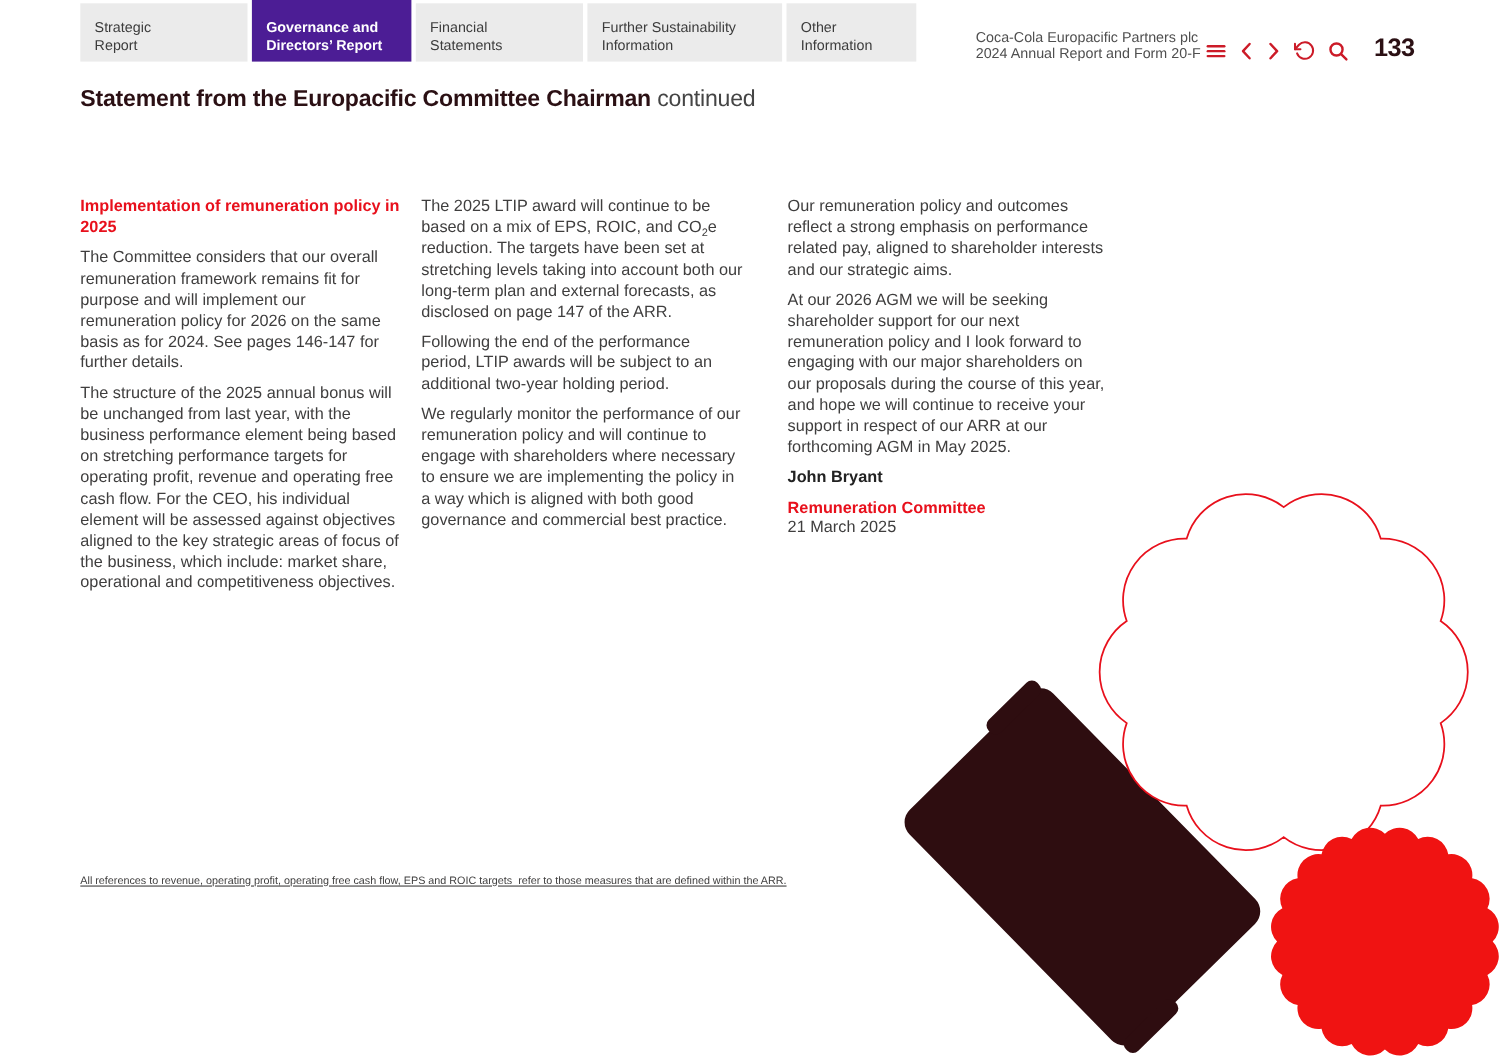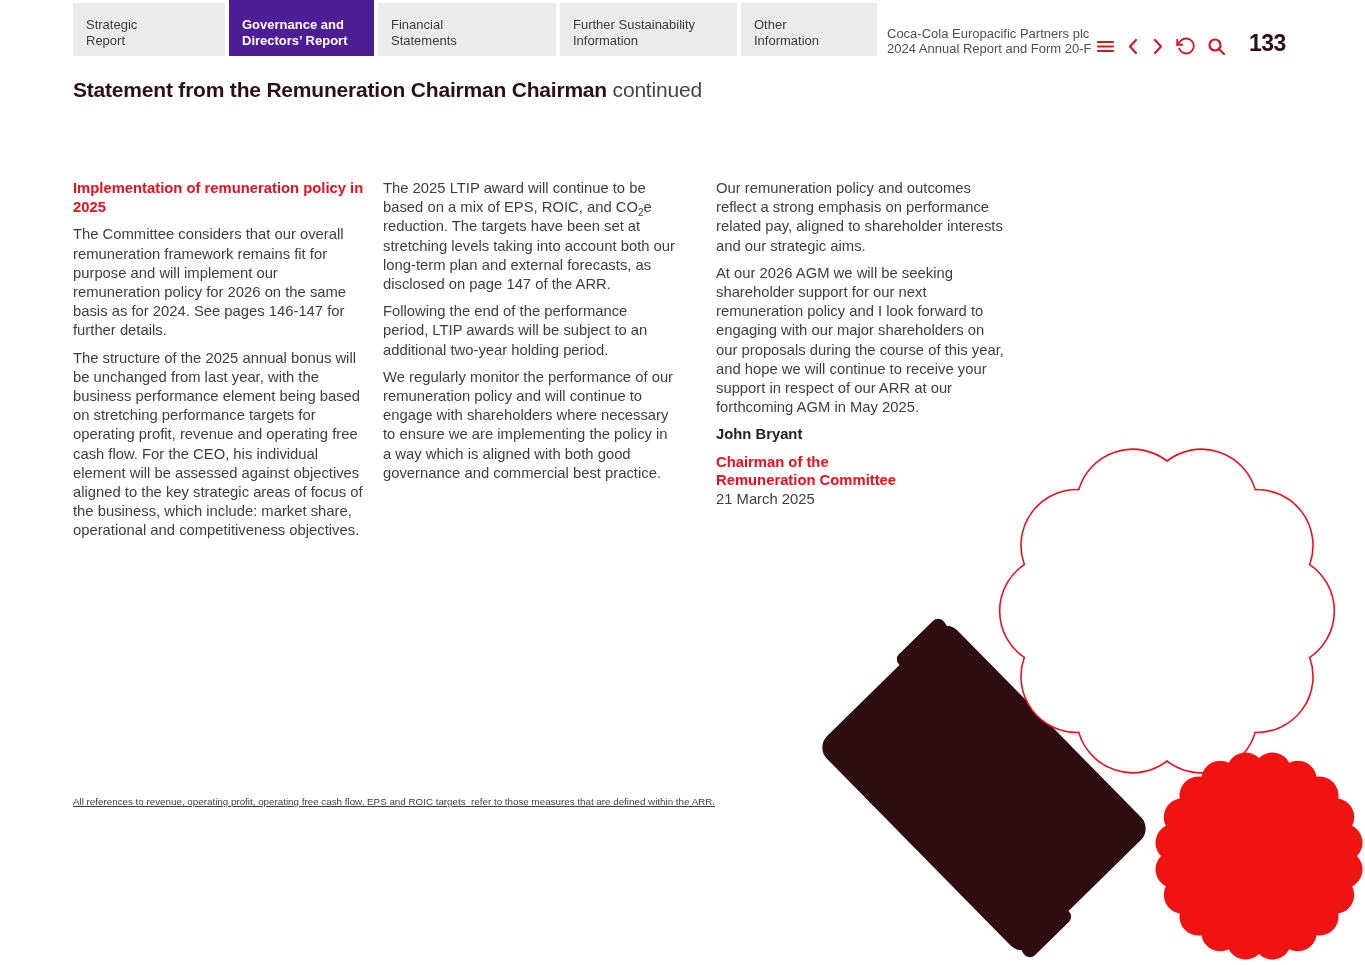--- a/index.html
+++ b/index.html
@@ -10,23 +10,23 @@
   }
   
   .tabs{position:absolute;left:73px;top:0;display:flex;align-items:center;}
   .tab{
     box-sizing:border-box;background:#ebebeb;height:53px;margin-top:3px;margin-right:4px;
     padding:0 8px 7px 13px;display:flex;flex-direction:column;justify-content:flex-end;
     font-size:13px;line-height:16px;color:#3c3c3c;cursor:pointer;
   }
   .tab:nth-child(1){width:152px;}
   .tab:nth-child(2){width:145px;}
-  .tab:nth-child(3){width:178px;}
+  .tab:nth-child(3){width:152px;}
   .tab:nth-child(4){width:177px;}
-  .tab:nth-child(5){width:136px;}
+  .tab:nth-child(5){width:118px;}
   .tab.active{background:#4c1d95;color:#ffffff;font-weight:bold;height:56px;margin-top:0;}
   
   .brand{position:absolute;left:887px;top:27px;font-size:13px;line-height:14.5px;color:#4f4f4f;}
   .toolbar{position:absolute;left:1096px;top:36px;display:flex;gap:11px;align-items:center;}
   .toolbar .icon{cursor:pointer;display:block;}
   .toolbar svg{display:block;stroke:#cc1b28;fill:none;stroke-width:2.2;stroke-linecap:round;stroke-linejoin:round;}
   .pagenum{position:absolute;left:1249px;top:30px;font-size:23px;font-weight:800;color:#2b1014;letter-spacing:-0.5px;}
   
   .page-heading{position:absolute;left:73px;top:64px;font-size:21px;font-weight:bold;color:#2b1014;letter-spacing:-0.2px;white-space:nowrap;}
   .page-heading .suffix{font-weight:normal;color:#454545;}
@@ -105,39 +105,38 @@
   <span class="icon">
     <svg width="19" height="19" viewBox="0 0 19 19">
         <circle cx="8" cy="8" r="5.5"></circle>
         <line x1="12.2" y1="12.2" x2="17" y2="17"></line>
       </svg>
   </span>
 </div>
 
 <div class="pagenum">133</div>
 
-<h1 class="page-heading"><span>Statement from the Remuneration Chairman Chairman</span> <span class="suffix">continued</span></h1>
+<h1 class="page-heading"><span>Statement from the Europacific Committee Chairman</span> <span class="suffix">continued</span></h1>
 
 <div class="col col1">
   <p class="red-heading">Implementation of remuneration policy in 2025</p>
   <p>The Committee considers that our overall remuneration framework remains fit for purpose and will implement our remuneration policy for 2026 on the same basis as for 2024. See pages 146-147 for further details.</p>
   <p>The structure of the 2025 annual bonus will be unchanged from last year, with the business performance element being based on stretching performance targets for operating profit, revenue and operating free cash flow. For the CEO, his individual element will be assessed against objectives aligned to the key strategic areas of focus of the business, which include: market share, operational and competitiveness objectives.</p>
 </div>
 
 <div class="col col2">
   <p><span>The 2025 LTIP award will continue to be based on a mix of EPS, ROIC, and CO</span><sub>2</sub><span>e reduction. The targets have been set at stretching levels taking into account both our long-term plan and external forecasts, as disclosed on page 147 of the ARR.</span></p>
   <p>Following the end of the performance period, LTIP awards will be subject to an additional two-year holding period.</p>
   <p>We regularly monitor the performance of our remuneration policy and will continue to engage with shareholders where necessary to ensure we are implementing the policy in a way which is aligned with both good governance and commercial best practice.</p>
 </div>
 
 <div class="col col3">
   <p>Our remuneration policy and outcomes reflect a strong emphasis on performance related pay, aligned to shareholder interests and our strategic aims.</p>
   <p>At our 2026 AGM we will be seeking shareholder support for our next remuneration policy and I look forward to engaging with our major shareholders on our proposals during the course of this year, and hope we will continue to receive your support in respect of our ARR at our forthcoming AGM in May 2025.</p>
   <p class="sig-name">John Bryant</p>
-  <div class="sig-title">Chairman of the</div>
   <div class="sig-title">Remuneration Committee</div>
   <div class="sig-date">21 March 2025</div>
 </div>
 
 <div class="footnote">All references to revenue, operating profit, operating free cash flow, EPS and ROIC targets  refer to those measures that are defined within the ARR.</div>
 
 <svg class="decor" viewBox="0 0 600 560">
   <g transform="translate(194,368) rotate(45.5)">
     <rect class="tagfill" x="-147" y="-91.5" width="294" height="183" rx="16"></rect>
     <rect class="tagfill" x="-155" y="-88" width="16" height="62" rx="7"></rect>

